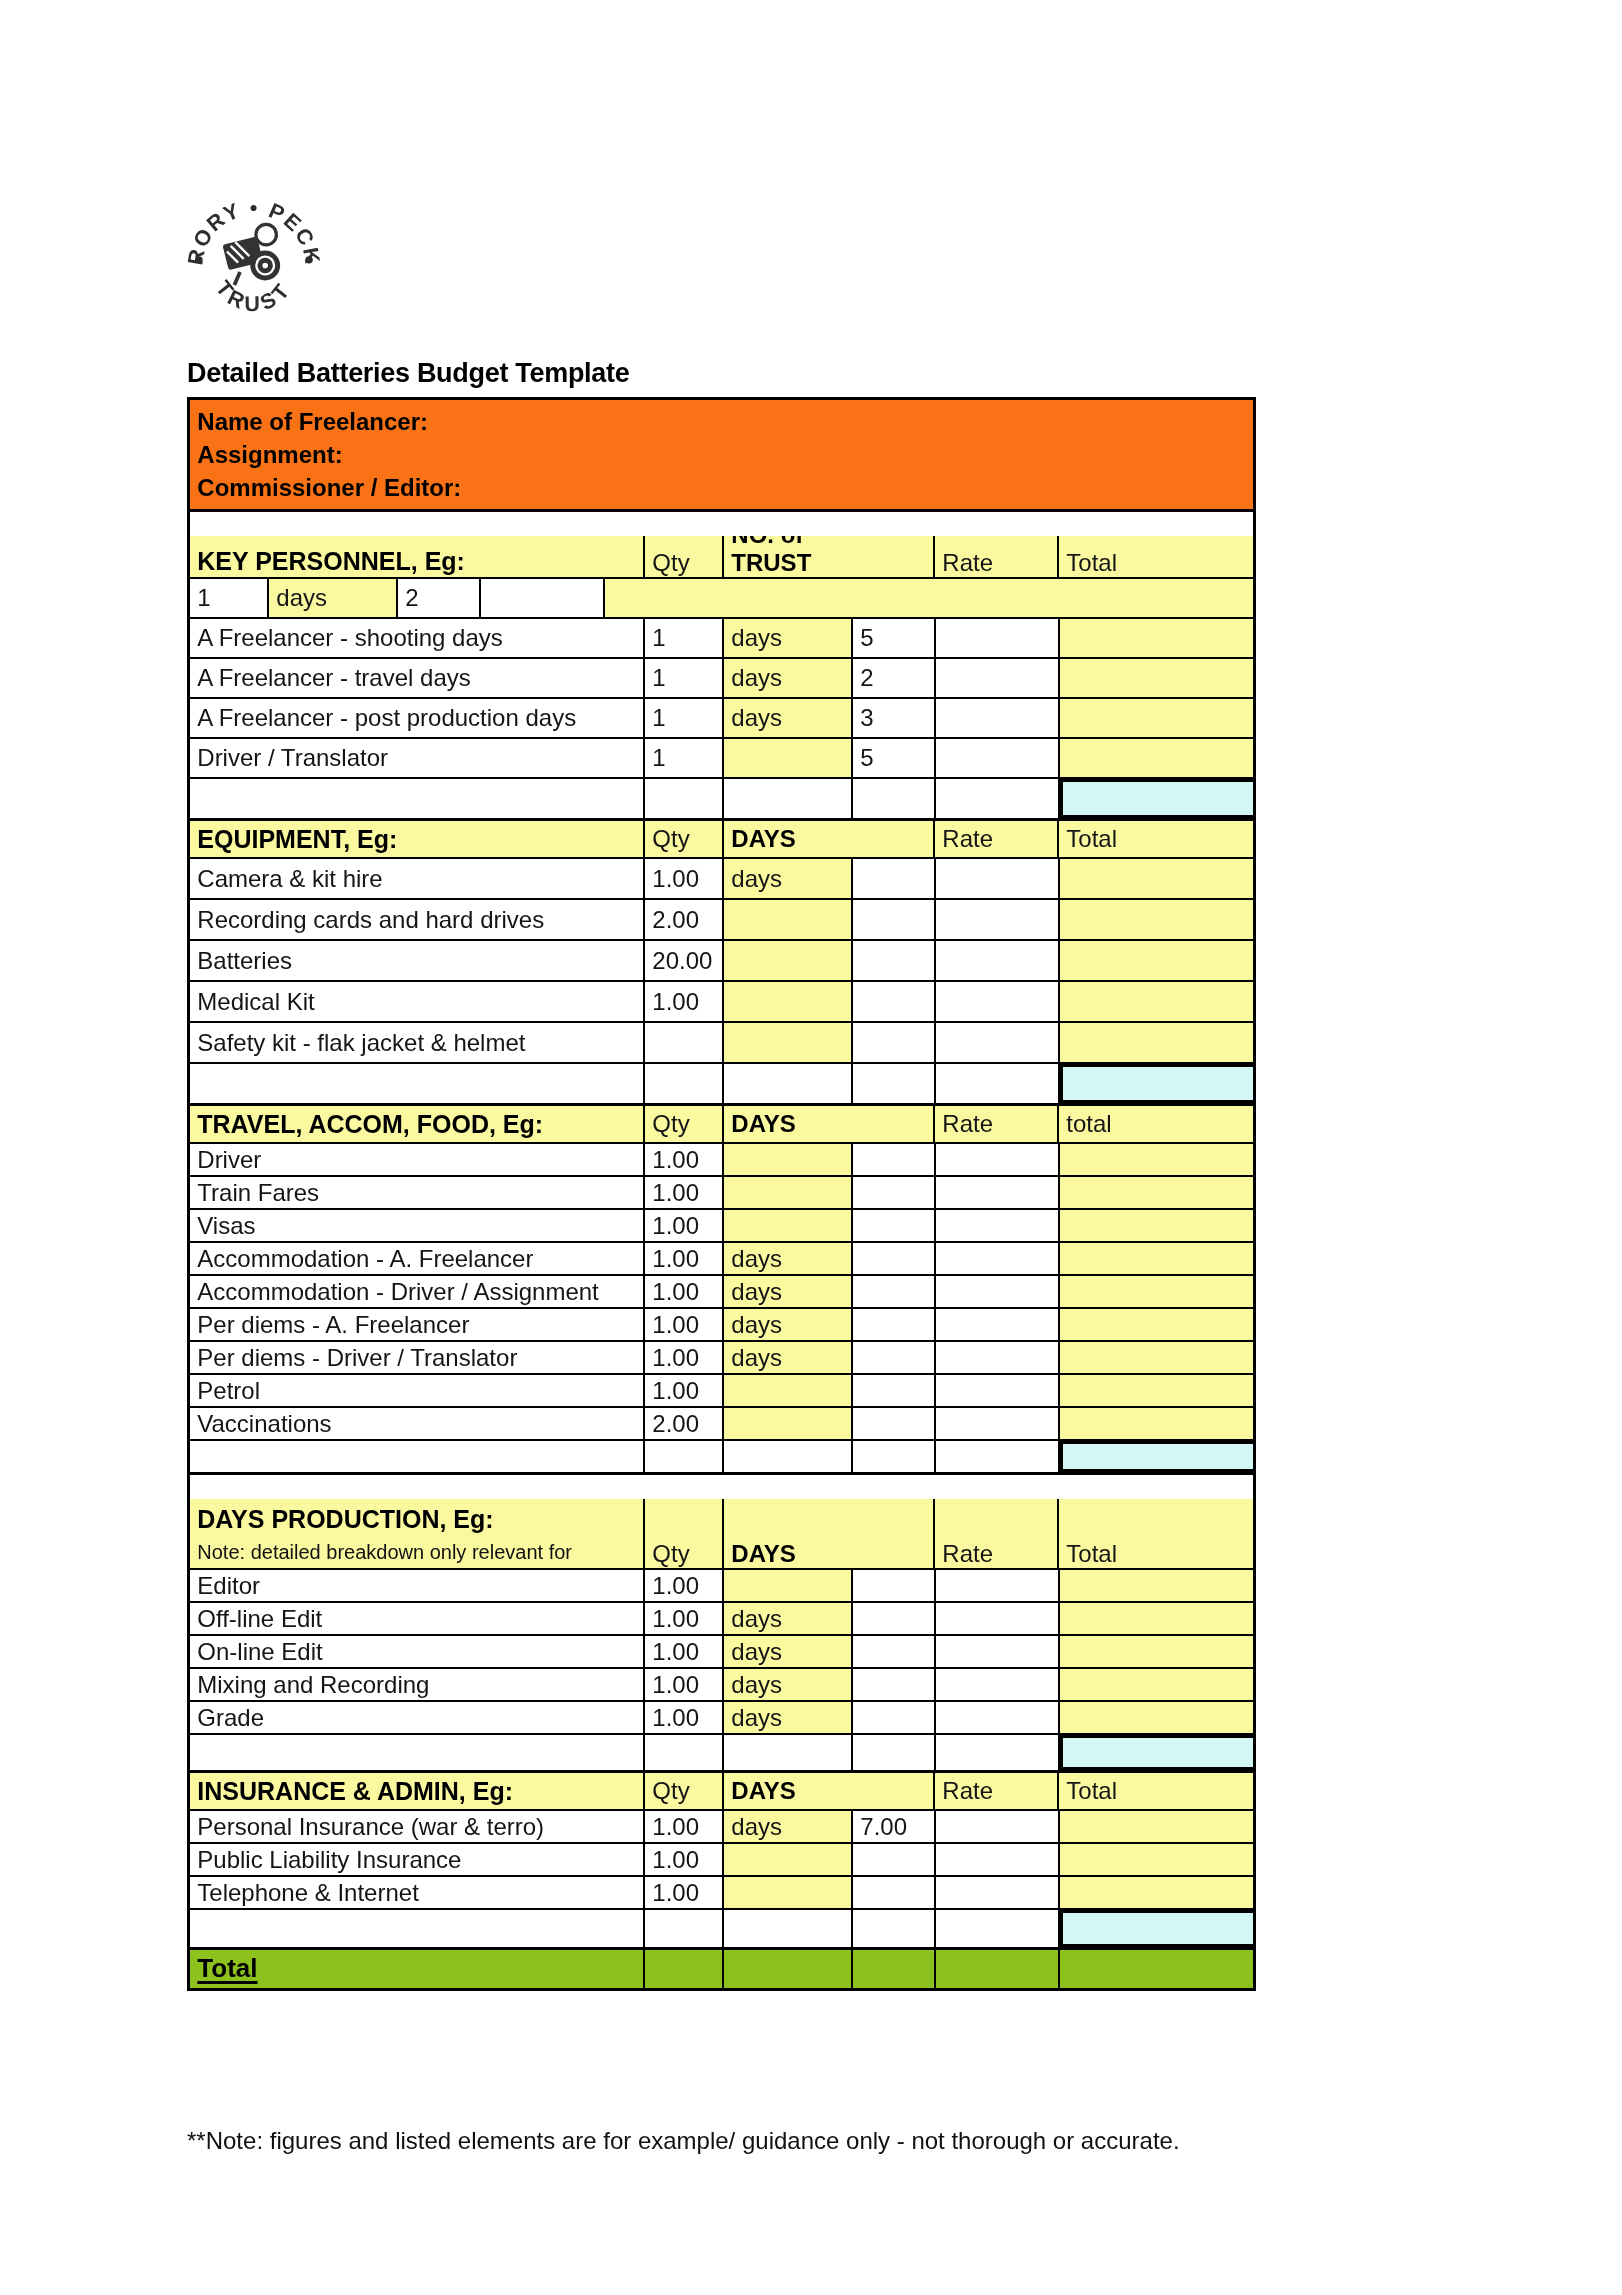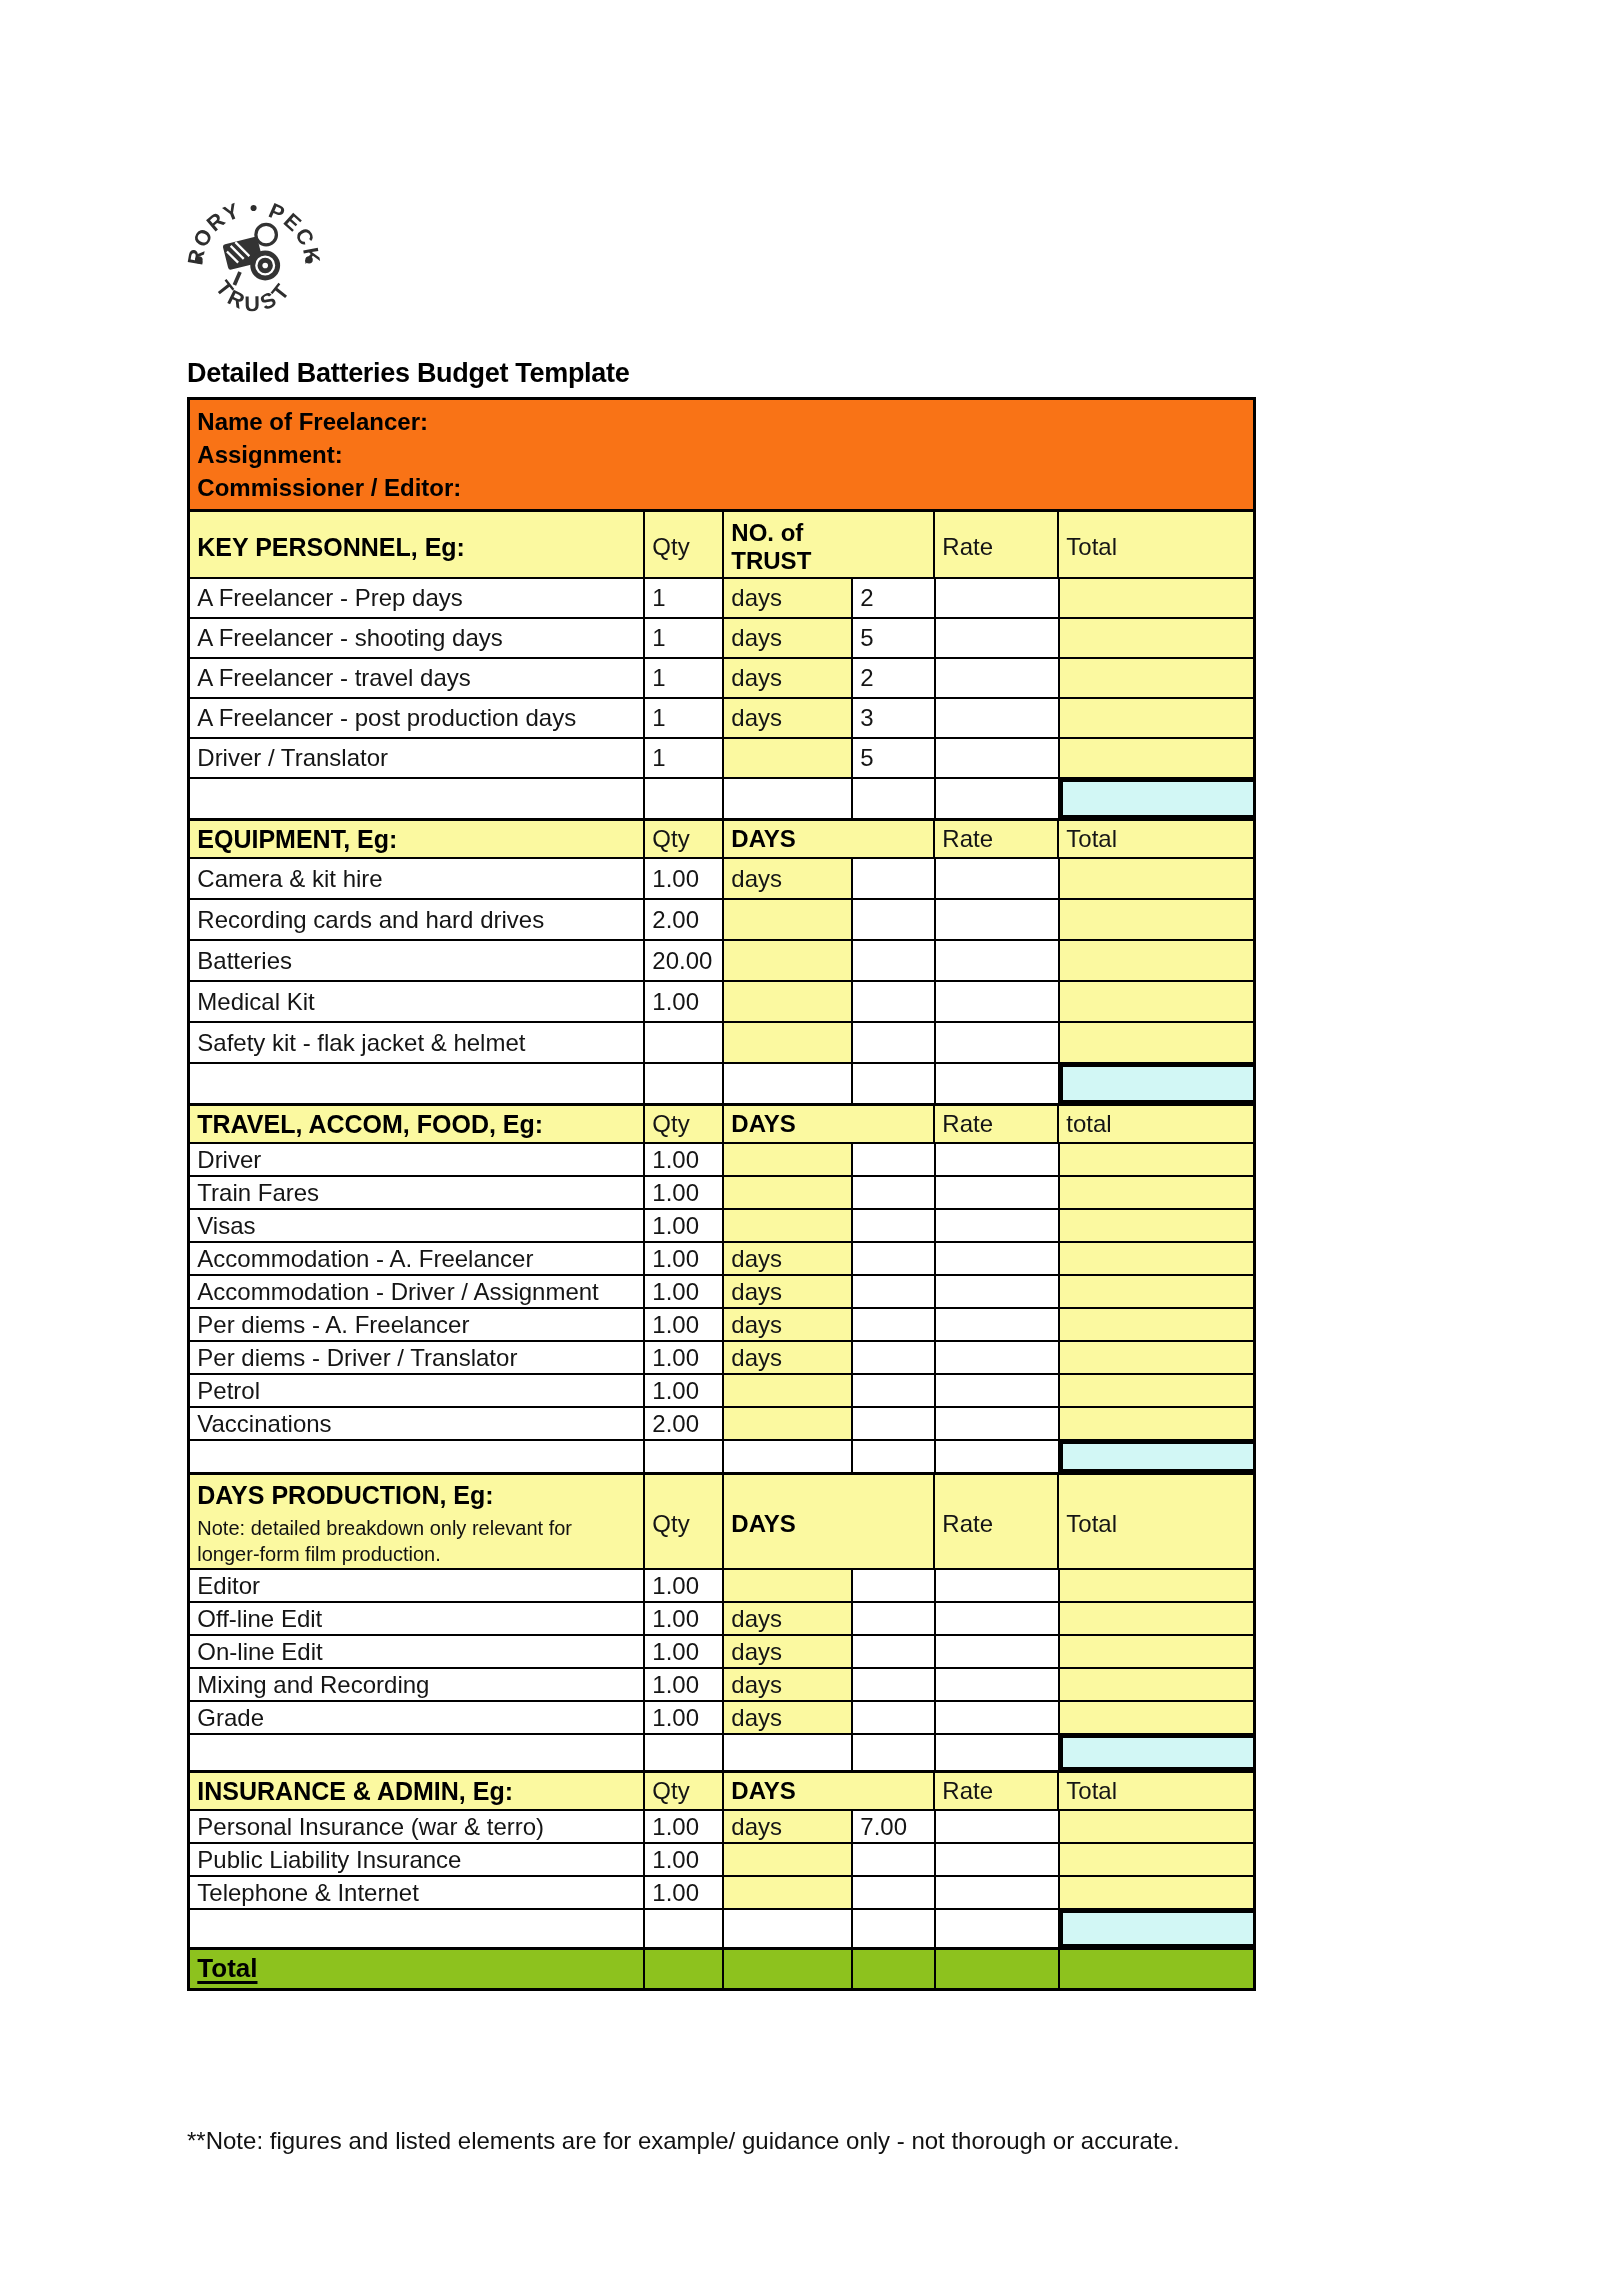--- a/index.html
+++ b/index.html
@@ -27,21 +27,21 @@
   .c-num{width:83px;}
   .c-daysnum{width:211px;}
   .c-rate{width:124px;}
   .c-total{flex:1;}
   .y{background:#FBF9A0;}
   .info-block{background:#f97316;border-bottom:2.8px solid #000;padding:4.6px 7.3px 5.5px 7.3px;}
   .info-line{font-weight:bold;font-size:24px;line-height:33px;color:#000;}
   .sec-head{border-top:1.8px solid #000;}
   .sec-title{font-weight:bold;font-size:25px;color:#000;}
   .sec-note{font-weight:normal;font-size:20px;line-height:1.32;color:#111;display:block;margin-top:5.5px;}
-  .top-align{align-items:center;padding-top:5.5px;}
+  .top-align{align-items:flex-end;padding-top:5.5px;margin-top:24px;}
   .pre{white-space:pre-line;}
   .bold{font-weight:bold;color:#000;}
   .cyan{background:#D2F7F5;border:3.7px solid #000;}
   .grand{background:#8DC21E;border-top:1.8px solid #000;}
   .grand-label{font-weight:bold;font-size:26px;color:#000;text-decoration:underline;
                text-decoration-thickness:2.8px;text-underline-offset:3.7px;}
 
   .footer-note{position:absolute;left:187px;top:2127px;font-size:24px;color:#111;}
 </style>
 </head>
@@ -91,21 +91,20 @@
         <span class="sec-title">KEY PERSONNEL, Eg:</span>
       </div>
       <div class="cell c-qty y top-align">Qty</div>
       <div class="cell c-daysnum y top-align bold pre">NO. of
 TRUST</div>
       <div class="cell c-rate y top-align">Rate</div>
       <div class="cell c-total y top-align endc">Total</div>
     </div>
 
     <div class="row" style="height:40px">
-      <div class="cell c-label">A Freelancer - Prep days</div>
       <div class="cell c-qty">1</div>
       <div class="cell c-days y">days</div>
       <div class="cell c-num">2</div>
       <div class="cell c-rate"></div>
       <div class="cell c-total y endc"></div>
     </div>
     <div class="row" style="height:40px">
       <div class="cell c-label">A Freelancer - shooting days</div>
       <div class="cell c-qty">1</div>
       <div class="cell c-days y">days</div>

